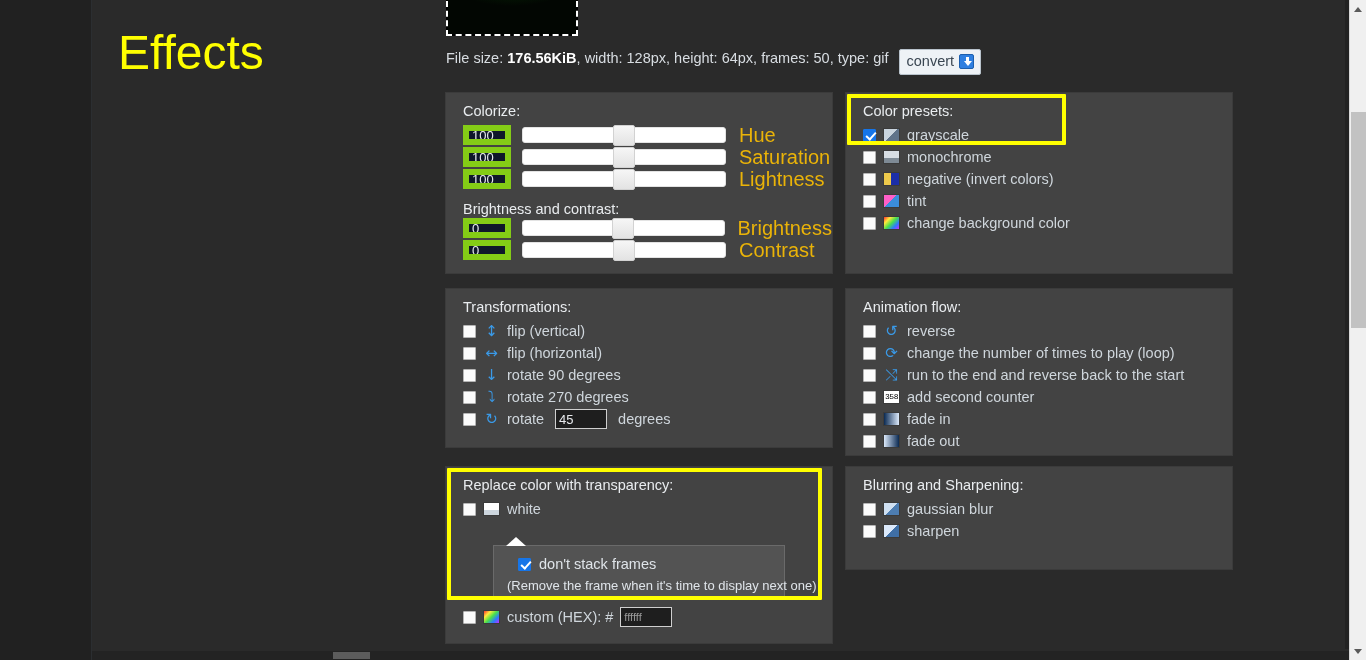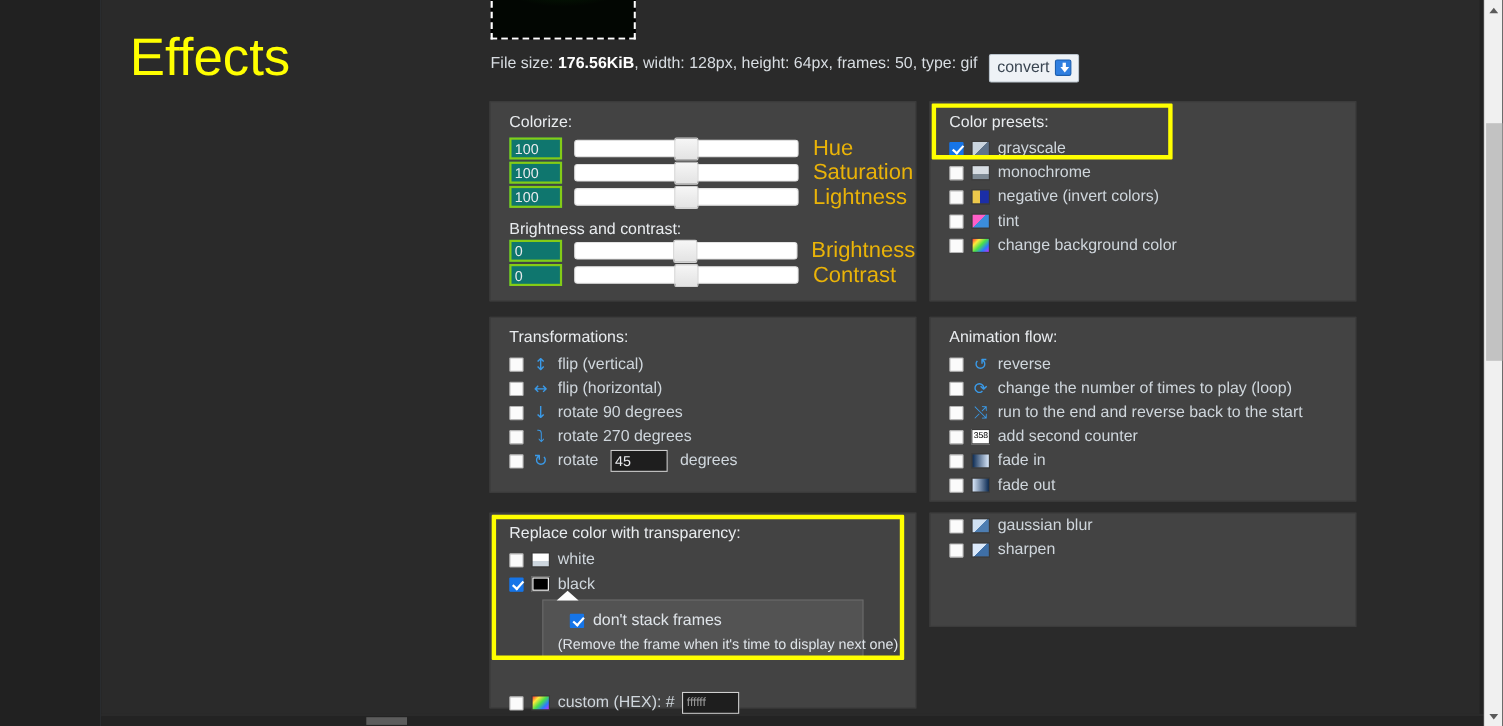--- a/index.html
+++ b/index.html
@@ -123,22 +123,22 @@
   #panel-blur     { left: 753px; top: 466px; width: 388px; height: 104px; }
 
   
   .slider-row {
     display: flex; align-items: center;
     height: 22px; margin: 0 0 0 17px;
   }
   .slider-row + .slider-row { margin-top: 0px; }
   .num-input {
     width: 48px; height: 20px;
-    background: #0f766e;
-    border: 2px solid #84cc16;
+    background: #0f172a;
+    border: 6px solid #84cc16;
     color: #e8eaed;
     font-size: 13px;
     font-family: "Liberation Sans", sans-serif;
     padding: 0 3px;
     outline: none;
   }
   .slider {
     position: relative;
     width: 204px; height: 16px;
     margin-left: 11px;
@@ -521,35 +521,31 @@
     </div>
 
     <div class="panel" id="panel-replace">
       <div class="panel-title">Replace color with transparency:</div>
 
       <div class="chk-row">
         <span class="cbx"></span>
         <span class="tile tile-white"></span>
         <span class="chk-label">white</span>
       </div>
-      <div class="chk-row">
-        <span class="cbx checked"></span>
-        <span class="tile tile-black"></span>
-        <span class="chk-label">black</span>
-      </div>
 
       <div class="chk-row" style="margin-top:86px;">
         <span class="cbx"></span>
         <span class="tile tile-rgb"></span>
         <span class="chk-label">custom (HEX): #</span>
         <input class="hex-input" placeholder="ffffff" style="">
       </div>
     </div>
 
     <div class="panel" id="panel-blur">
+      <div class="panel-title">Blurring and Sharpening:</div>
       <div class="chk-row">
         <span class="cbx"></span>
         <span class="tile tile-blur"></span>
         <span class="chk-label">gaussian blur</span>
       </div>
       <div class="chk-row">
         <span class="cbx"></span>
         <span class="tile tile-sharp"></span>
         <span class="chk-label">sharpen</span>
       </div>

